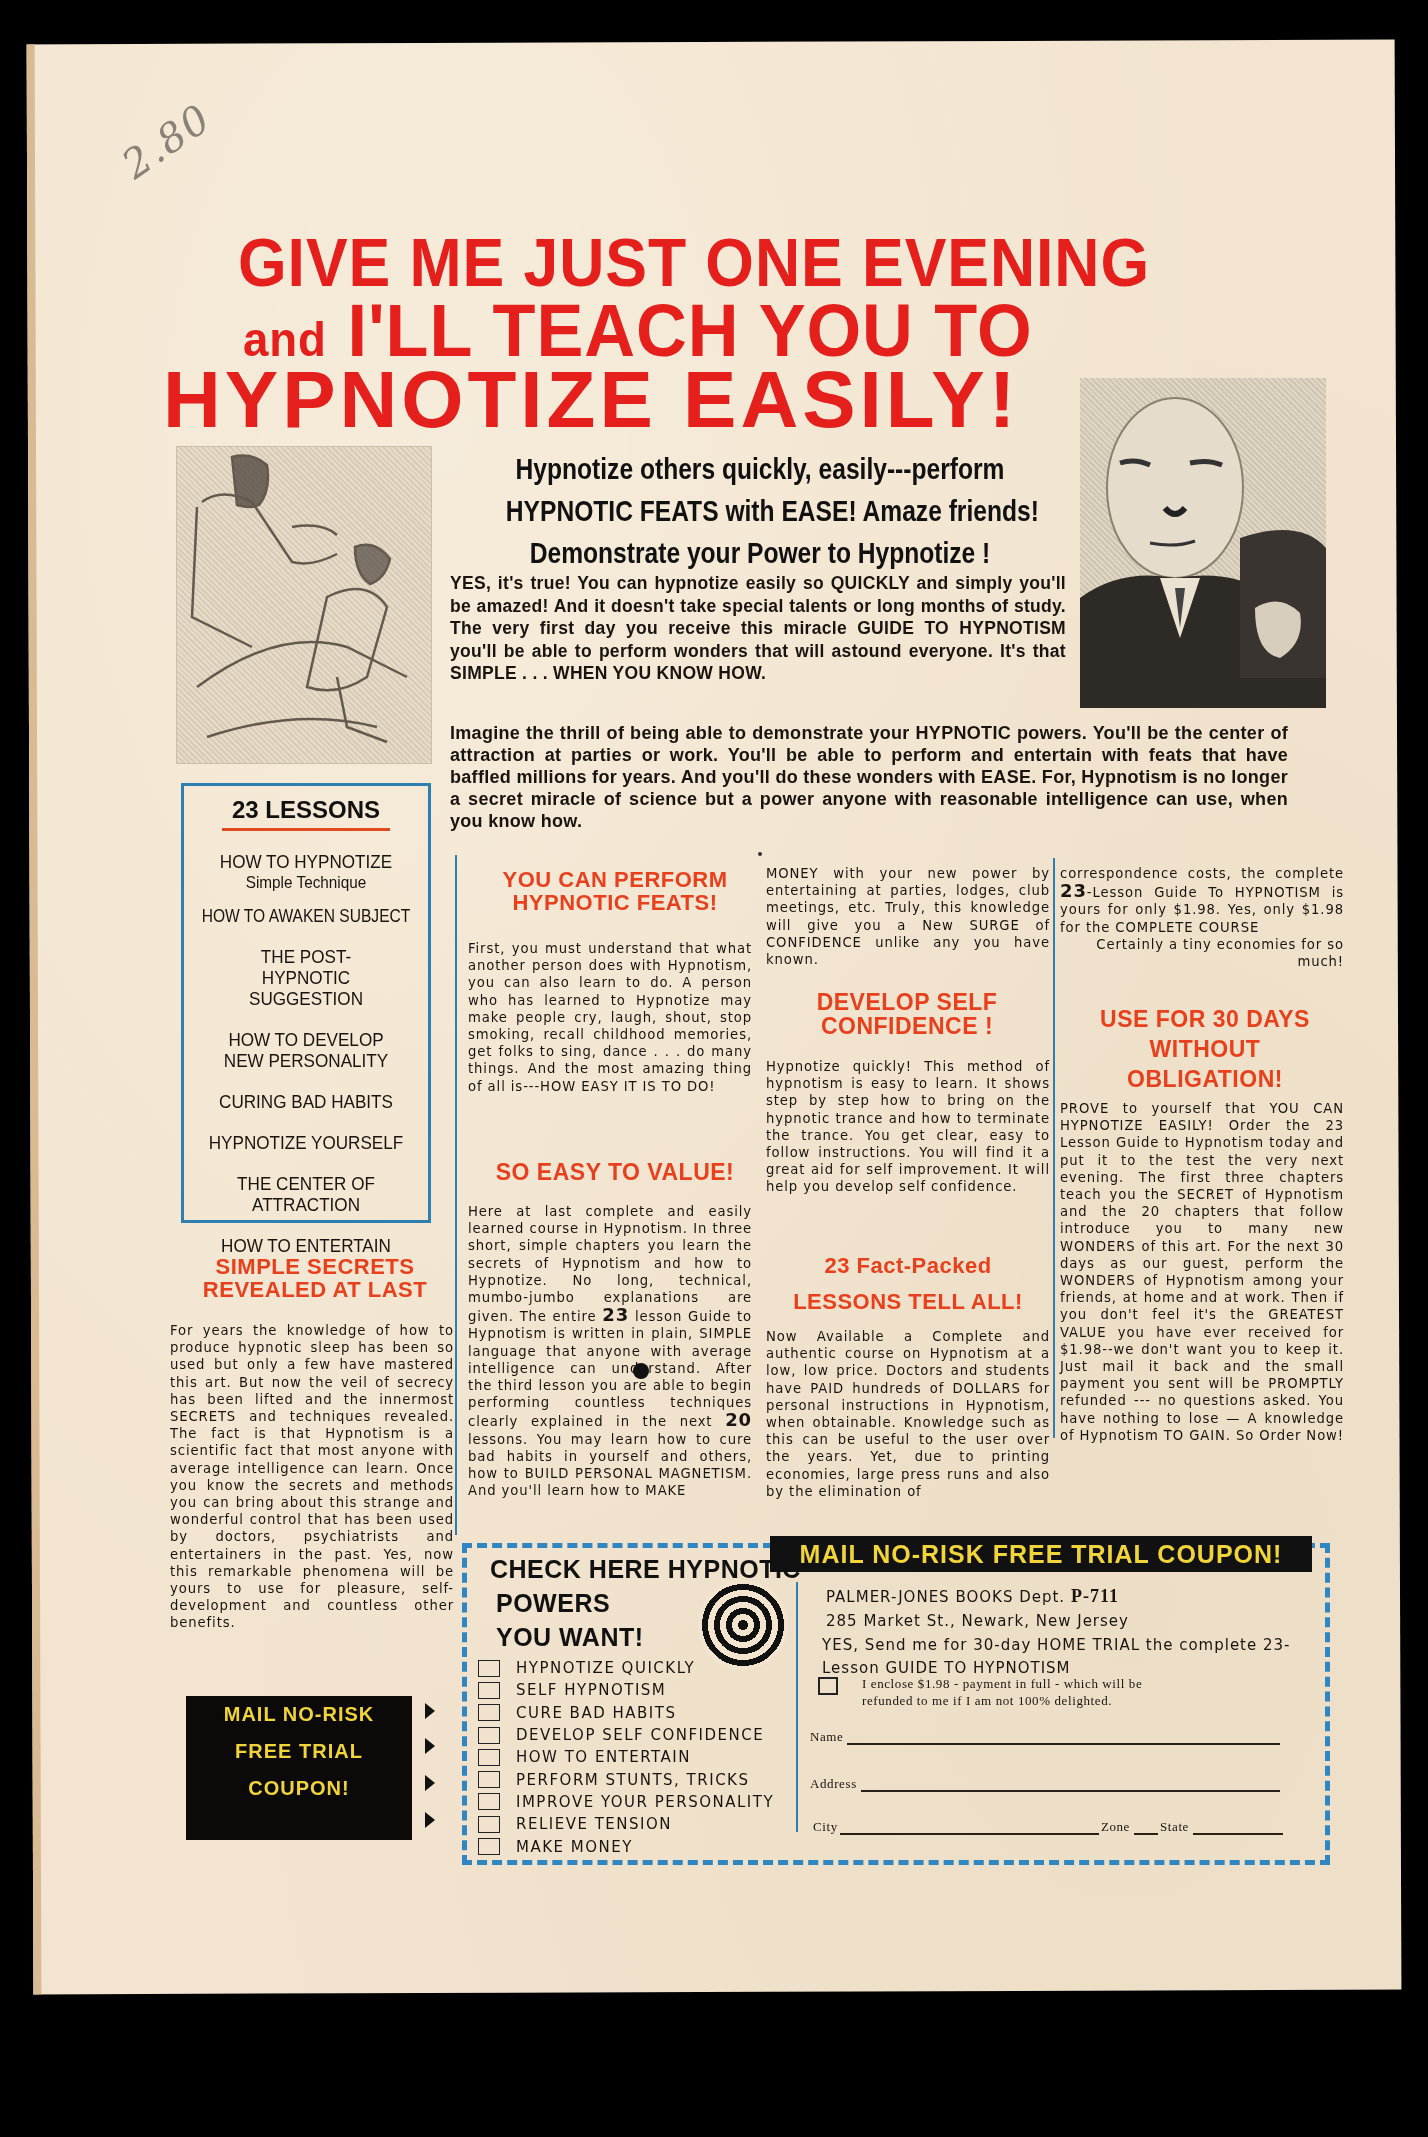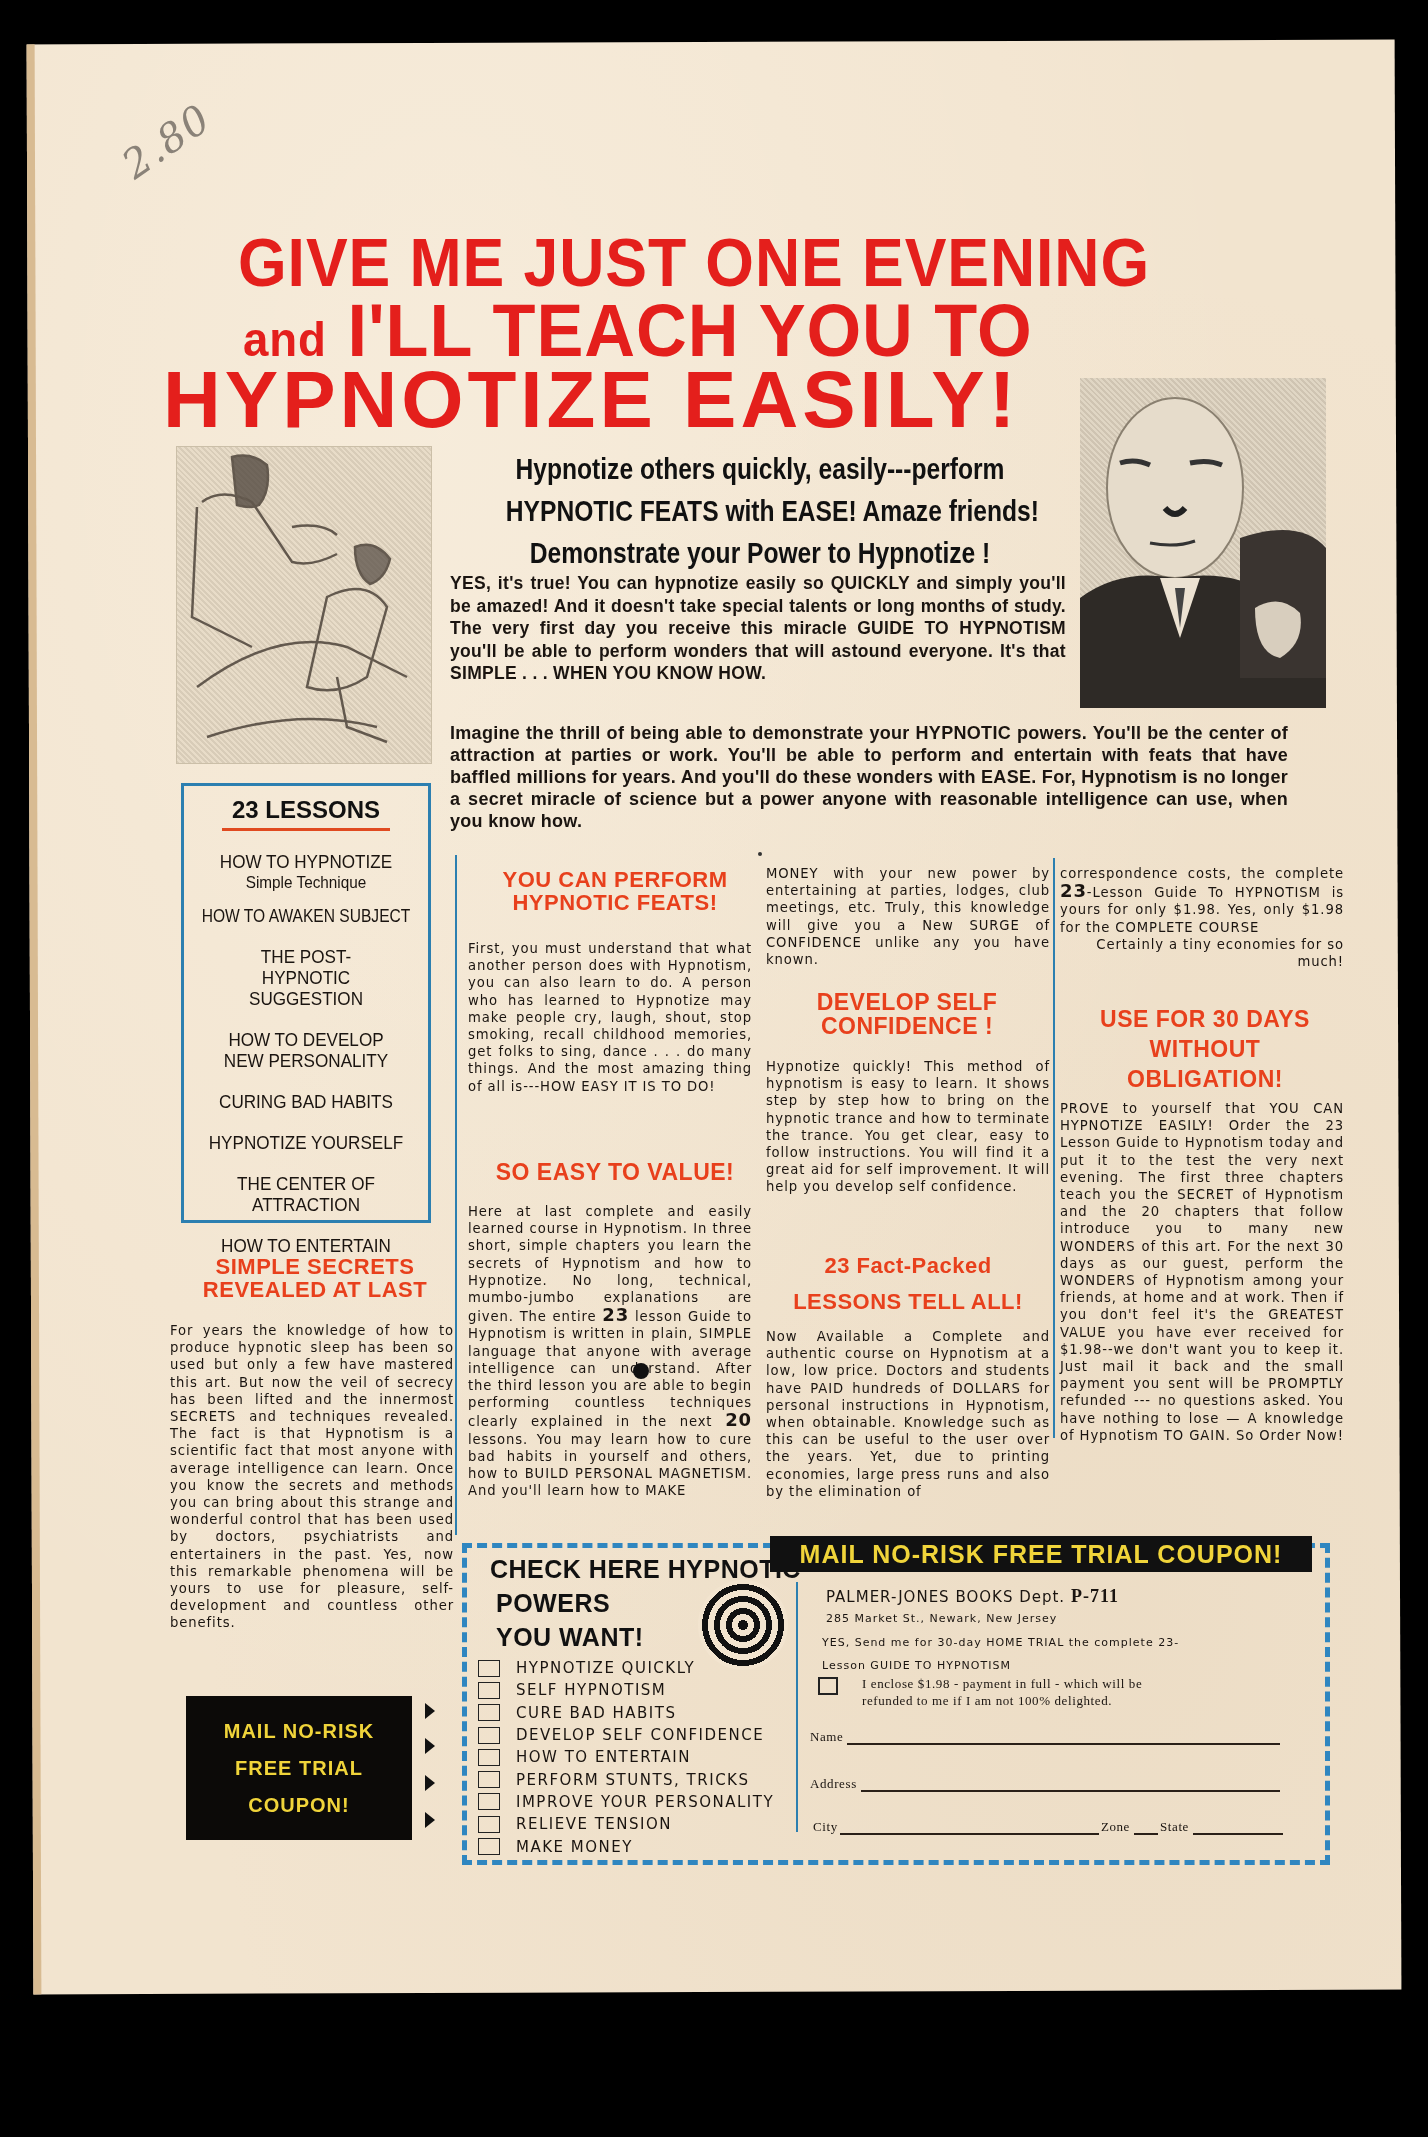--- a/index.html
+++ b/index.html
@@ -91,27 +91,27 @@
     display: flex; align-items: center; height: 22.3px; font-family: "DejaVu Sans", sans-serif;
     font-size: 15px; letter-spacing: 1.5px; color: #1a1410;
   }
   .cbox { width: 22px; height: 17px; border: 1.5px solid #222; margin-right: 16px; background: transparent; }
   .coupon-banner {
     left: 770px; top: 1536px; width: 542px; height: 36px; background: #111; color: #f0d43a;
     font-family: "Liberation Sans", sans-serif; font-weight: bold; font-size: 25px;
     line-height: 36px; text-align: center; letter-spacing: 1px; white-space: nowrap;
   }
   .coupon-inner-line { left: 796px; top: 1582px; width: 2px; height: 250px; background: #2c7fb0; }
-  .coupon-text { font-family: "DejaVu Sans", sans-serif; font-size: 11px; color: #1a1410; letter-spacing: 1px; white-space: nowrap; }
+  .coupon-text { font-family: "DejaVu Sans", sans-serif; font-size: 15px; color: #1a1410; letter-spacing: 1px; white-space: nowrap; }
   .serif-small { font-family: "Liberation Serif", serif; font-size: 13px; color: #1a1410; letter-spacing: 0.6px; }
   .field-line { border-bottom: 2px solid #2a2018; height: 16px; }
   .mail-box {
     left: 186px; top: 1696px; width: 226px; height: 144px; background: #0c0a08; color: #f0d43a;
     font-family: "Liberation Sans", sans-serif; font-weight: bold; font-size: 20px; line-height: 37px;
-    text-align: center; padding-top: 17px; letter-spacing: 1px;
+    text-align: center; letter-spacing: 1px;
   }
   .arrow { width: 0; height: 0; border-top: 8px solid transparent; border-bottom: 8px solid transparent; border-left: 10px solid #111; }
   .dot { left: 633px; top: 1363px; width: 16px; height: 16px; border-radius: 50%; background: #111; }
 </style>
 </head>
 <body>
 
 <div class="paper"></div>
 
 <div class="abs handwriting">2.80</div>

